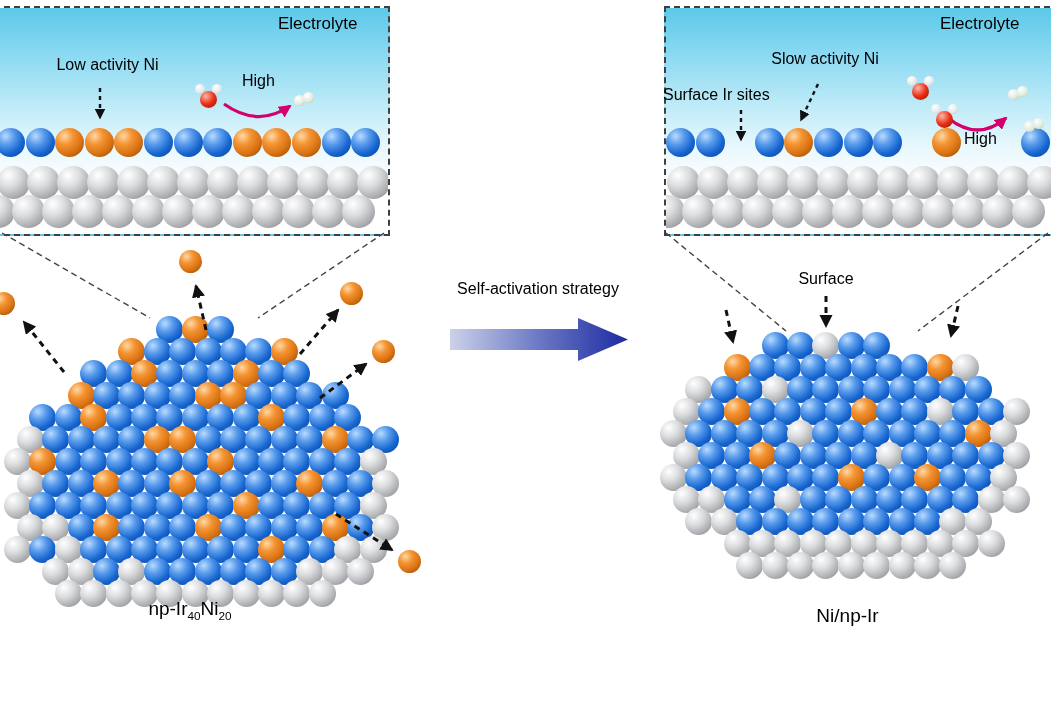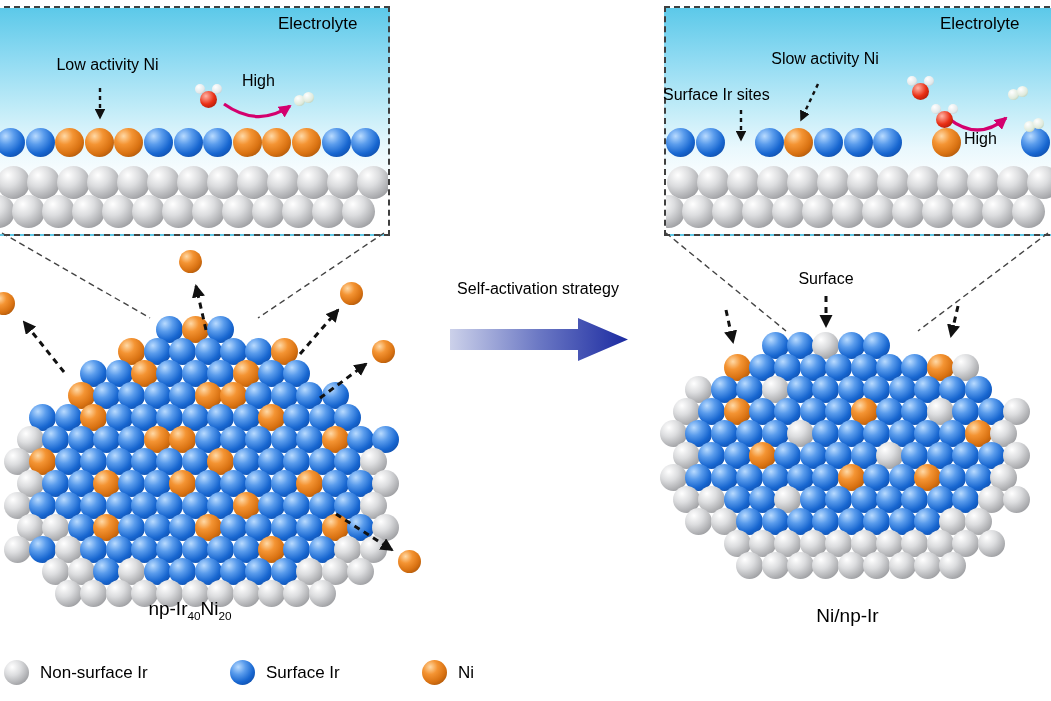--- a/index.html
+++ b/index.html
@@ -511,33 +511,19 @@
   <div class="label" style="left:964px;top:130px;">High</div>
 
   <div class="label center" style="left:428px;top:280px;width:220px;">Self-activation strategy</div>
   <div class="label center" style="left:786px;top:270px;width:80px;">Surface</div>
 
   <div class="label big center" style="left:100px;top:598px;width:180px;">
     <span>np-Ir</span><sub>40</sub><span>Ni</span><sub>20</sub>
   </div>
   <div class="label big center" style="left:775px;top:605px;width:145px;">Ni/np-Ir</div>
 
-  <div id="legend">
-      <div class="legend-item" style="left: 0px;">
-        <span class="legend-sphere s-g"></span>
-        <span>Non-surface Ir</span>
-      </div>
-      <div class="legend-item" style="left: 226px;">
-        <span class="legend-sphere s-b"></span>
-        <span>Surface Ir</span>
-      </div>
-      <div class="legend-item" style="left: 418px;">
-        <span class="legend-sphere s-o"></span>
-        <span>Ni</span>
-      </div>
-    </div>
 
 <div class="sphere s-o" style="left: 179px; top: 250px; width: 23px; height: 23px;"></div>
     <div class="sphere s-o" style="left: -8px; top: 292px; width: 23px; height: 23px;"></div>
     <div class="sphere s-o" style="left: 340px; top: 282px; width: 23px; height: 23px;"></div>
     <div class="sphere s-o" style="left: 372px; top: 340px; width: 23px; height: 23px;"></div>
     <div class="sphere s-o" style="left: 398px; top: 550px; width: 23px; height: 23px;"></div>
   </div>
 
 </body></html>

